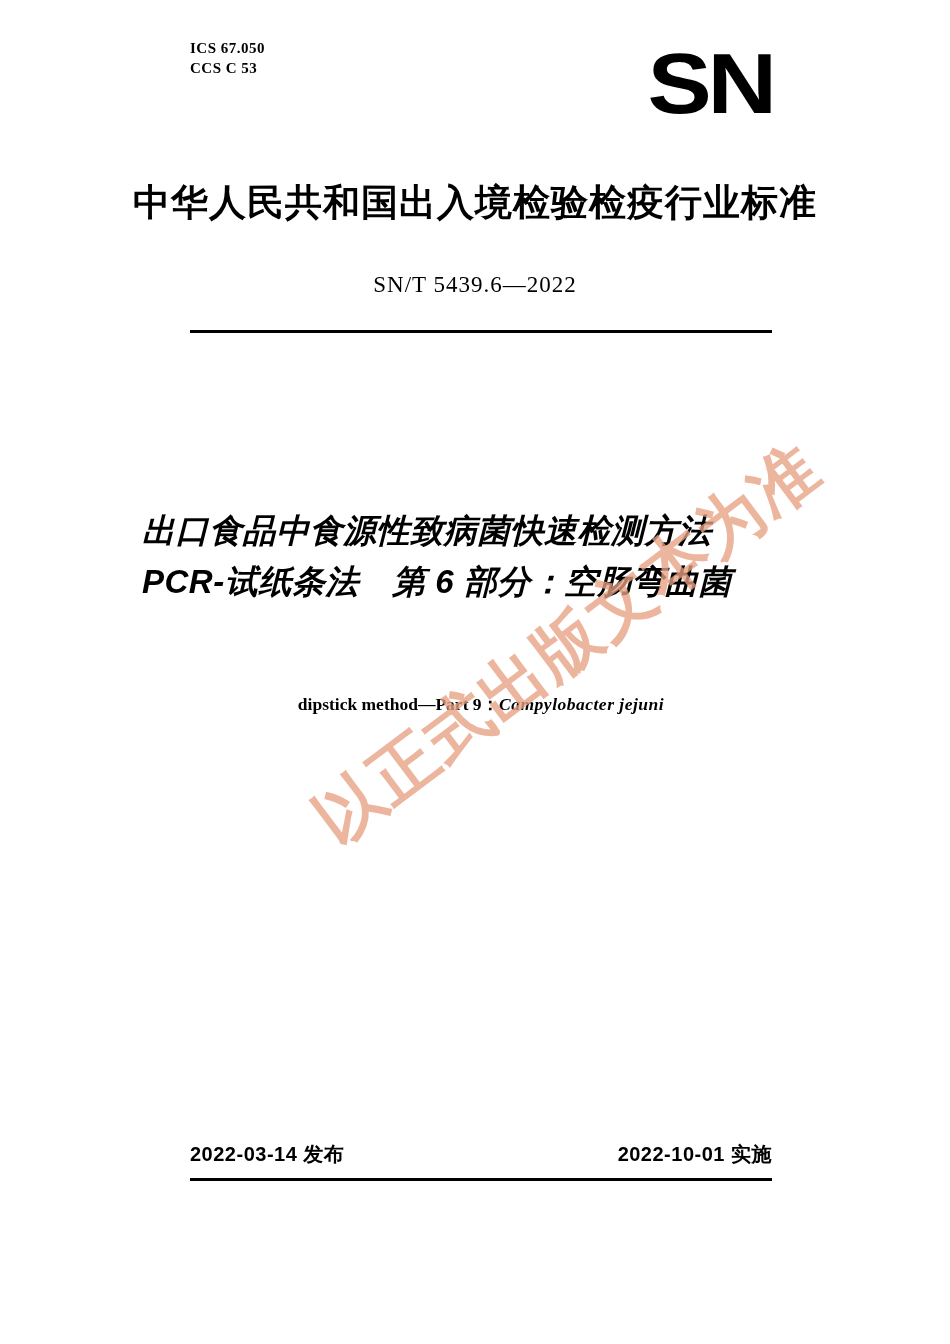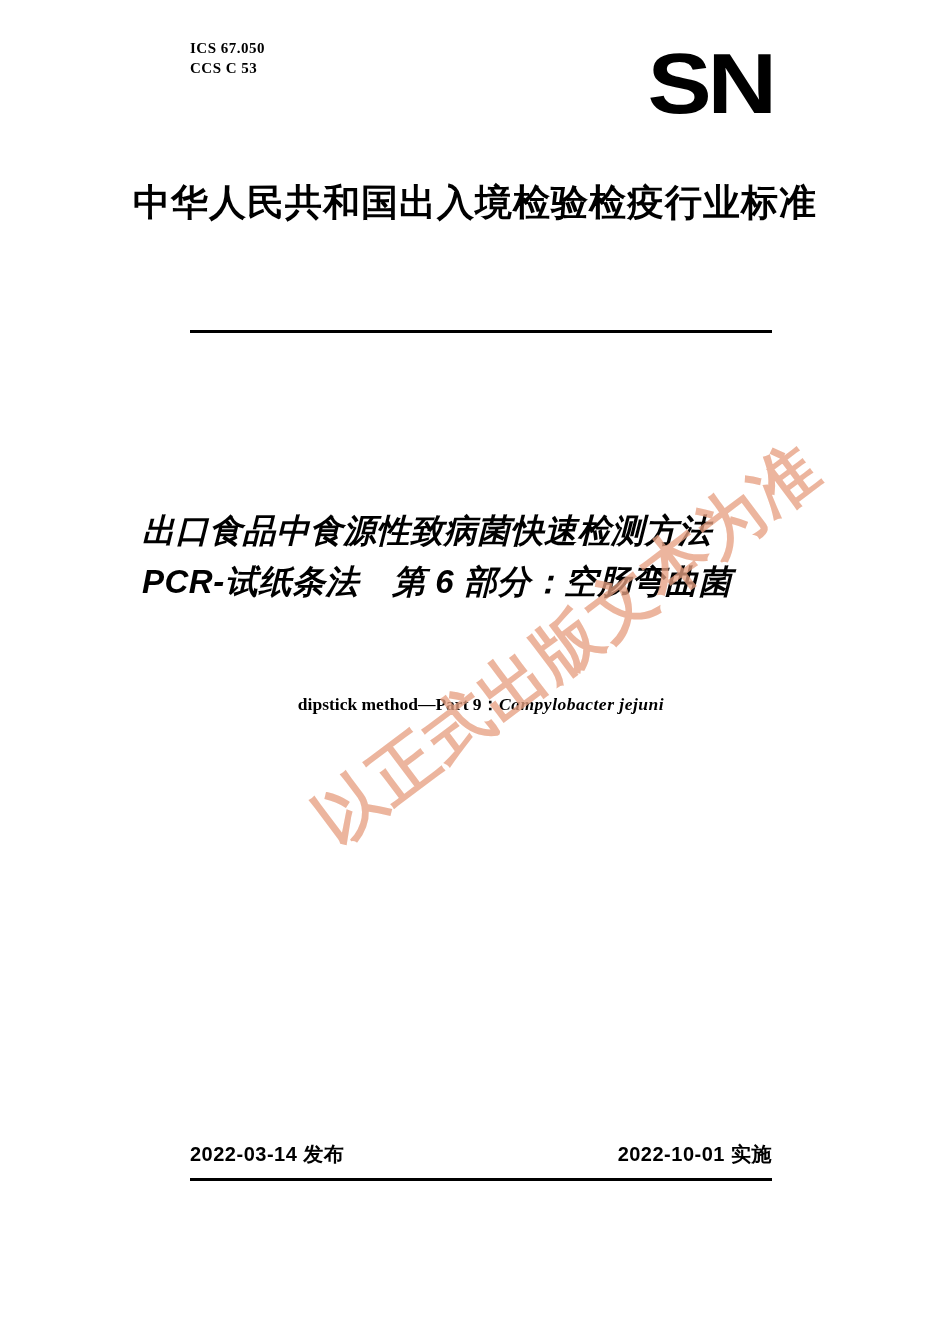--- a/index.html
+++ b/index.html
@@ -182,20 +182,21 @@
 
   <div class="ics-block">
     <div class="ics-line">ICS 67.050</div>
     <div class="ics-line">CCS C 53</div>
   </div>
 
   <div class="sn-logo">SN</div>
 
   <div class="main-title">中华人民共和国出入境检验检疫行业标准</div>
 
+  <div class="std-number">SN/T 5439.6—2022</div>
 
   <div class="rule-top"></div>
 
   <div class="doc-title-cn">
     <span>出口食品中食源性致病菌快速检测方法</span>
     <span class="line2">PCR-试纸条法　第 6 部分：空肠弯曲菌</span>
   </div>
 
   <div class="doc-title-en">
     <br>

